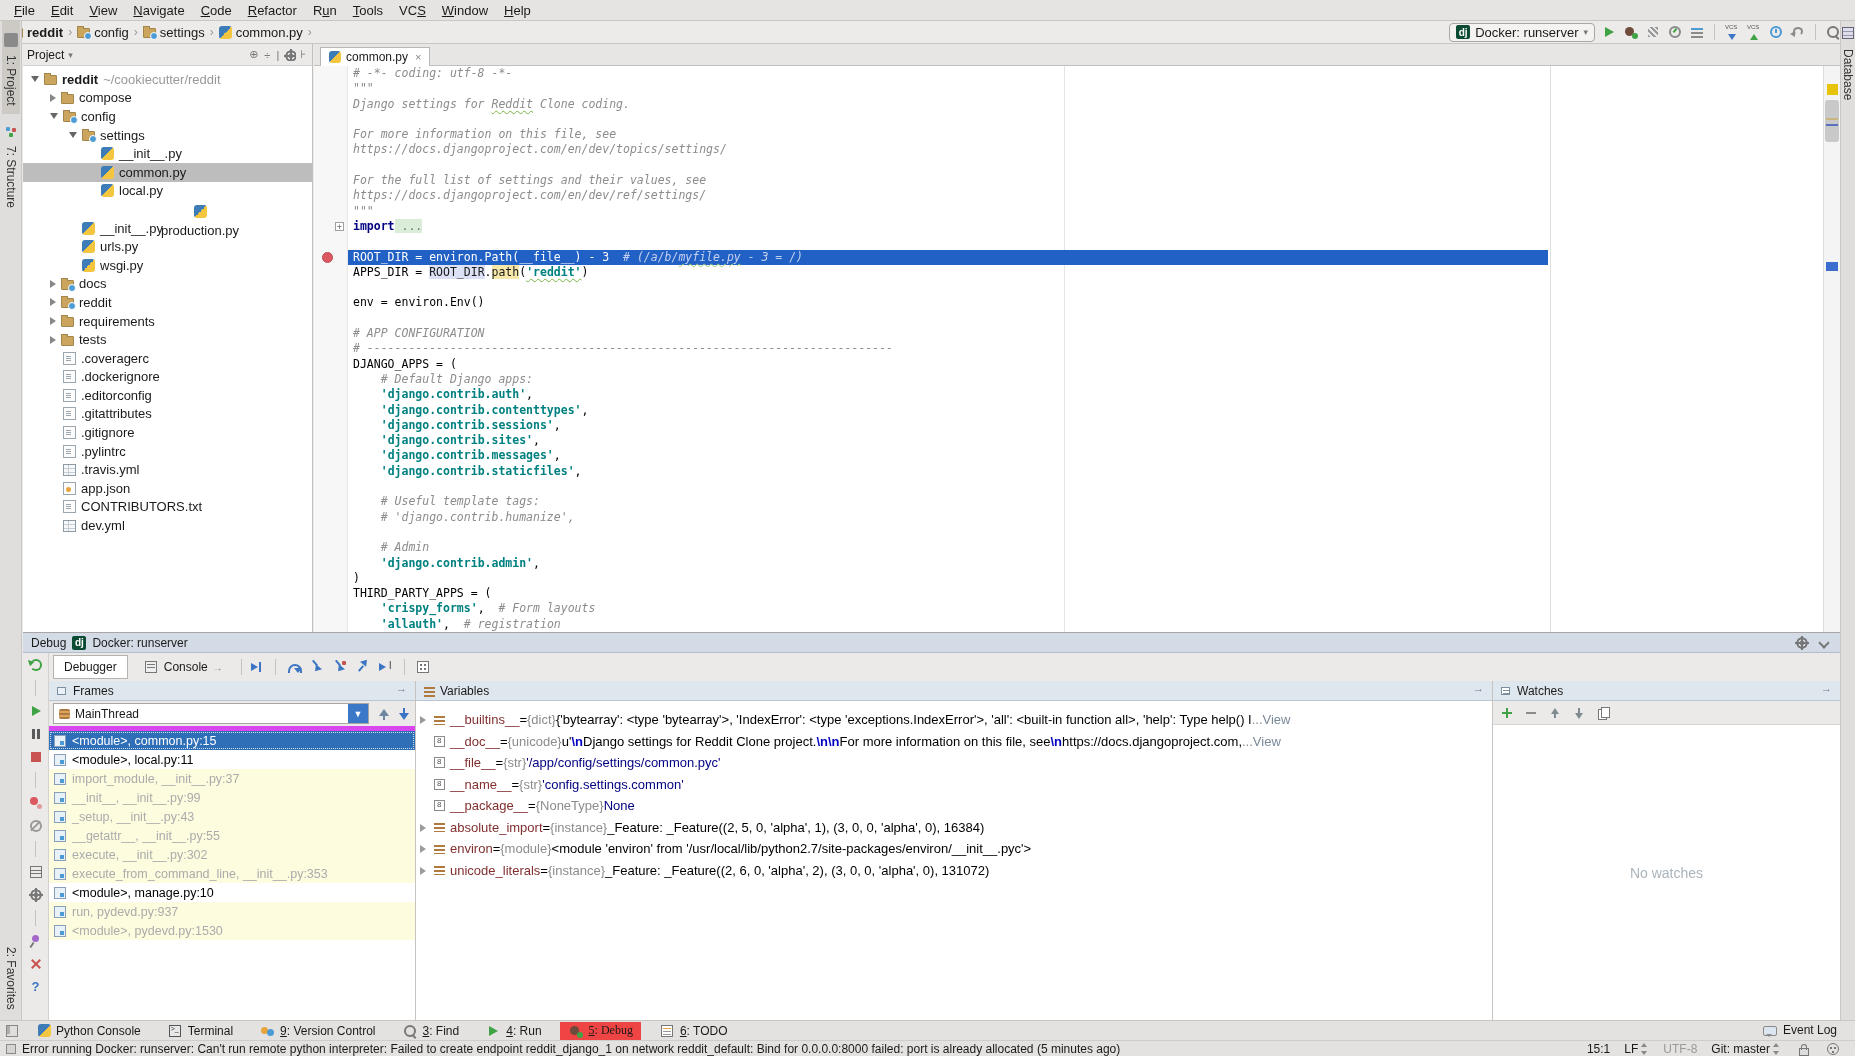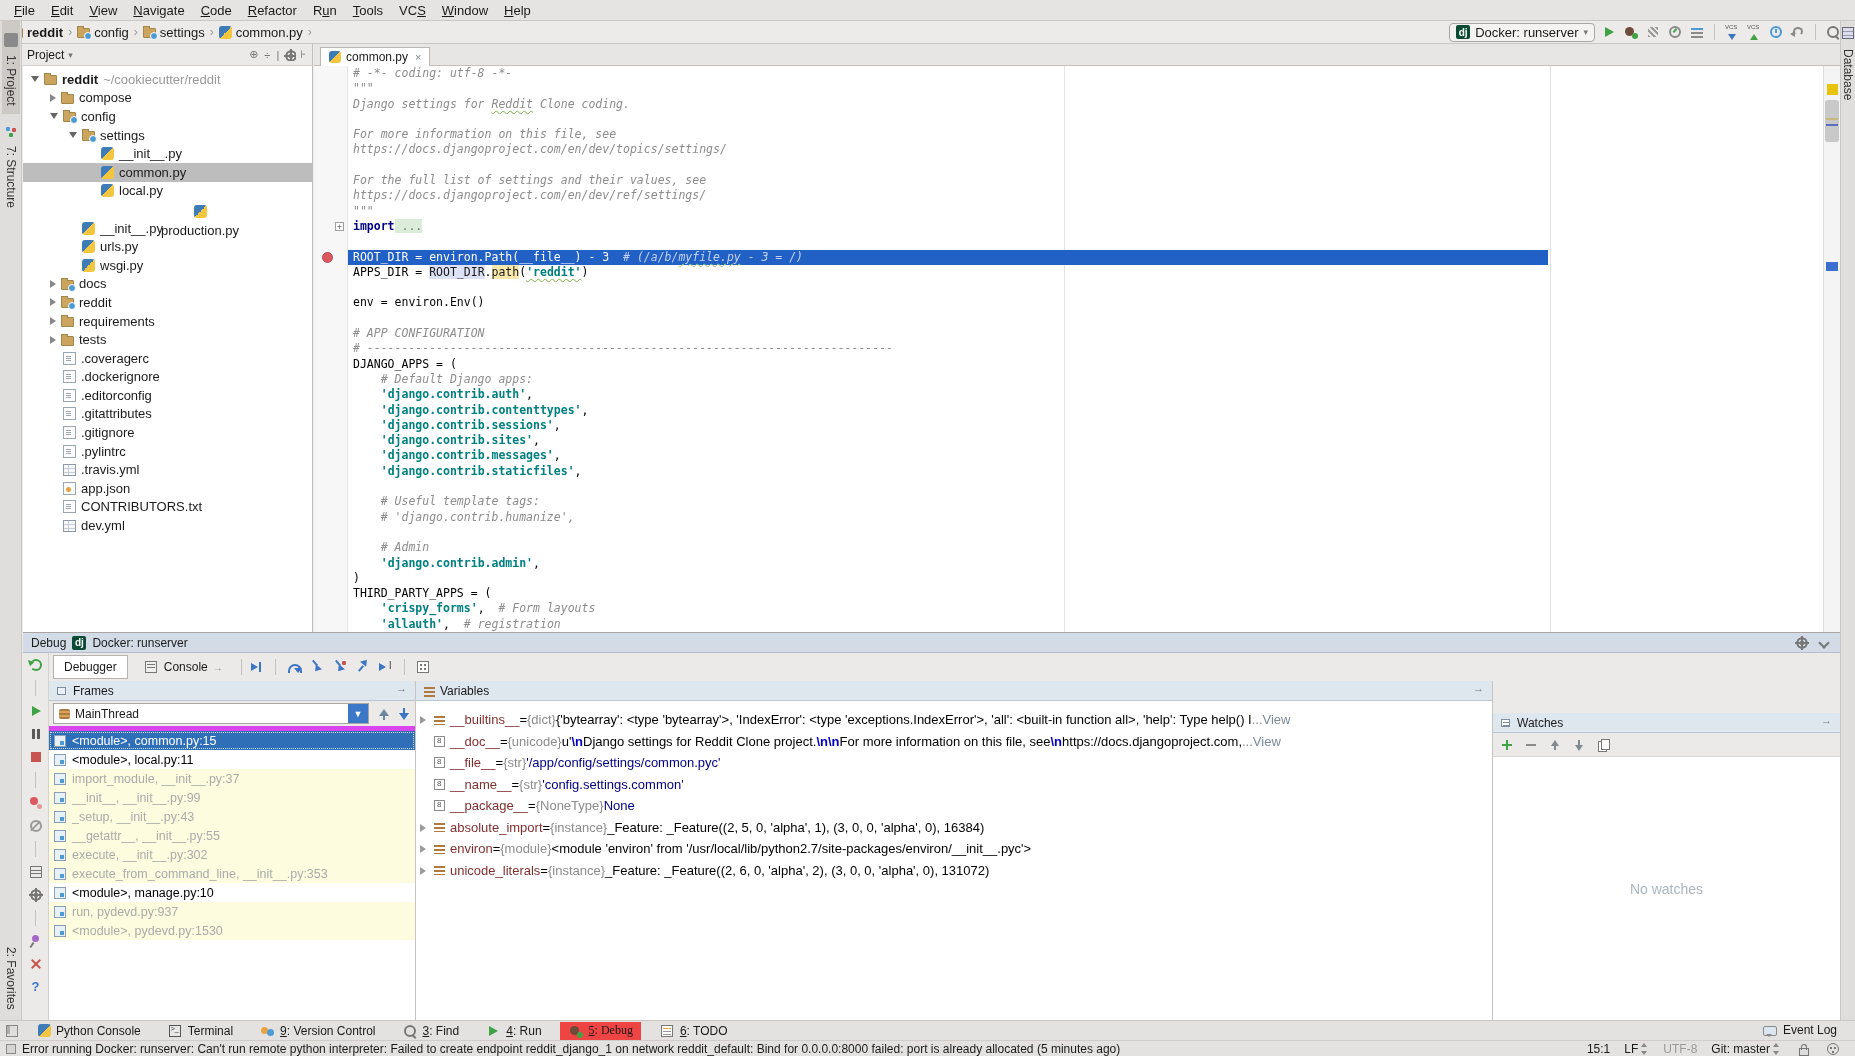--- a/index.html
+++ b/index.html
@@ -179,21 +179,21 @@
   #debug-left-toolbar{width:26px;background:#ECEAE8;border-right:1px solid #D4D1CE;display:flex;flex-direction:column;align-items:center;padding-top:4px;gap:7px;}
   #debug-main{flex:1;display:flex;flex-direction:column;min-width:0;}
   #debug-tabs-row{height:28px;display:flex;align-items:center;gap:4px;padding:2px 4px;background:#ECEAE8;}
   .debug-tab{display:flex;align-items:center;gap:5px;padding:3px 10px;font-size:12px;border:1px solid transparent;}
   .debug-tab.selected{background:#FFF;border-color:#B5B2AF;}
   .dtab-arrow{color:#888;font-size:10px;}
   #debug-panels{flex:1;display:flex;min-height:0;}
   .dpanel{display:flex;flex-direction:column;min-width:0;border-right:1px solid #C6C3C0;background:#fff;}
   #frames-panel{width:367px;flex:0 0 auto;}
   #variables-panel{flex:1;}
-  #watches-panel{width:347px;flex:0 0 auto;border-right:none;position:relative;margin-top:32px;}
+  #watches-panel{width:347px;flex:0 0 auto;border-right:none;position:relative;}
   .panel-header{height:20px;background:#DEE6EE;border-bottom:1px solid #BCC6D0;display:flex;align-items:center;gap:5px;padding:0 6px;font-size:12px;flex:0 0 auto;}
   .panel-header .i-float{margin-left:auto;}
   #frames-toolbar{height:30px;background:#ECEAE8;border-bottom:5px solid #d946ef;display:flex;align-items:center;padding:0 4px;gap:6px;flex:0 0 auto;}
   #thread-combo{flex:1;height:21px;background:#fff;border:1px solid #A9A6A3;display:flex;align-items:center;gap:5px;padding-left:5px;font-size:12px;}
   #thread-combo .dd{margin-left:auto;width:20px;height:100%;background:#3B79C8;color:#fff;display:flex;align-items:center;justify-content:center;font-size:9px;}
   .thread-icon{width:11px;height:10px;background:linear-gradient(#B07A3F 2px,transparent 2px) 0 0/100% 4px,#D9A45E;border-radius:2px;}
   #frames-list{flex:1;overflow:hidden;font-size:12.5px;}
   .frame-row{display:flex;align-items:center;gap:6px;height:19px;padding-left:5px;white-space:nowrap;text-align:center;}
   .frame-row.selected{background:#2E6FB8;color:#FFF;outline:1px dotted #CFE0F5;outline-offset:-2px;}
   .frame-row.lib{background:#FDFCDF;color:#ABABAB;}

